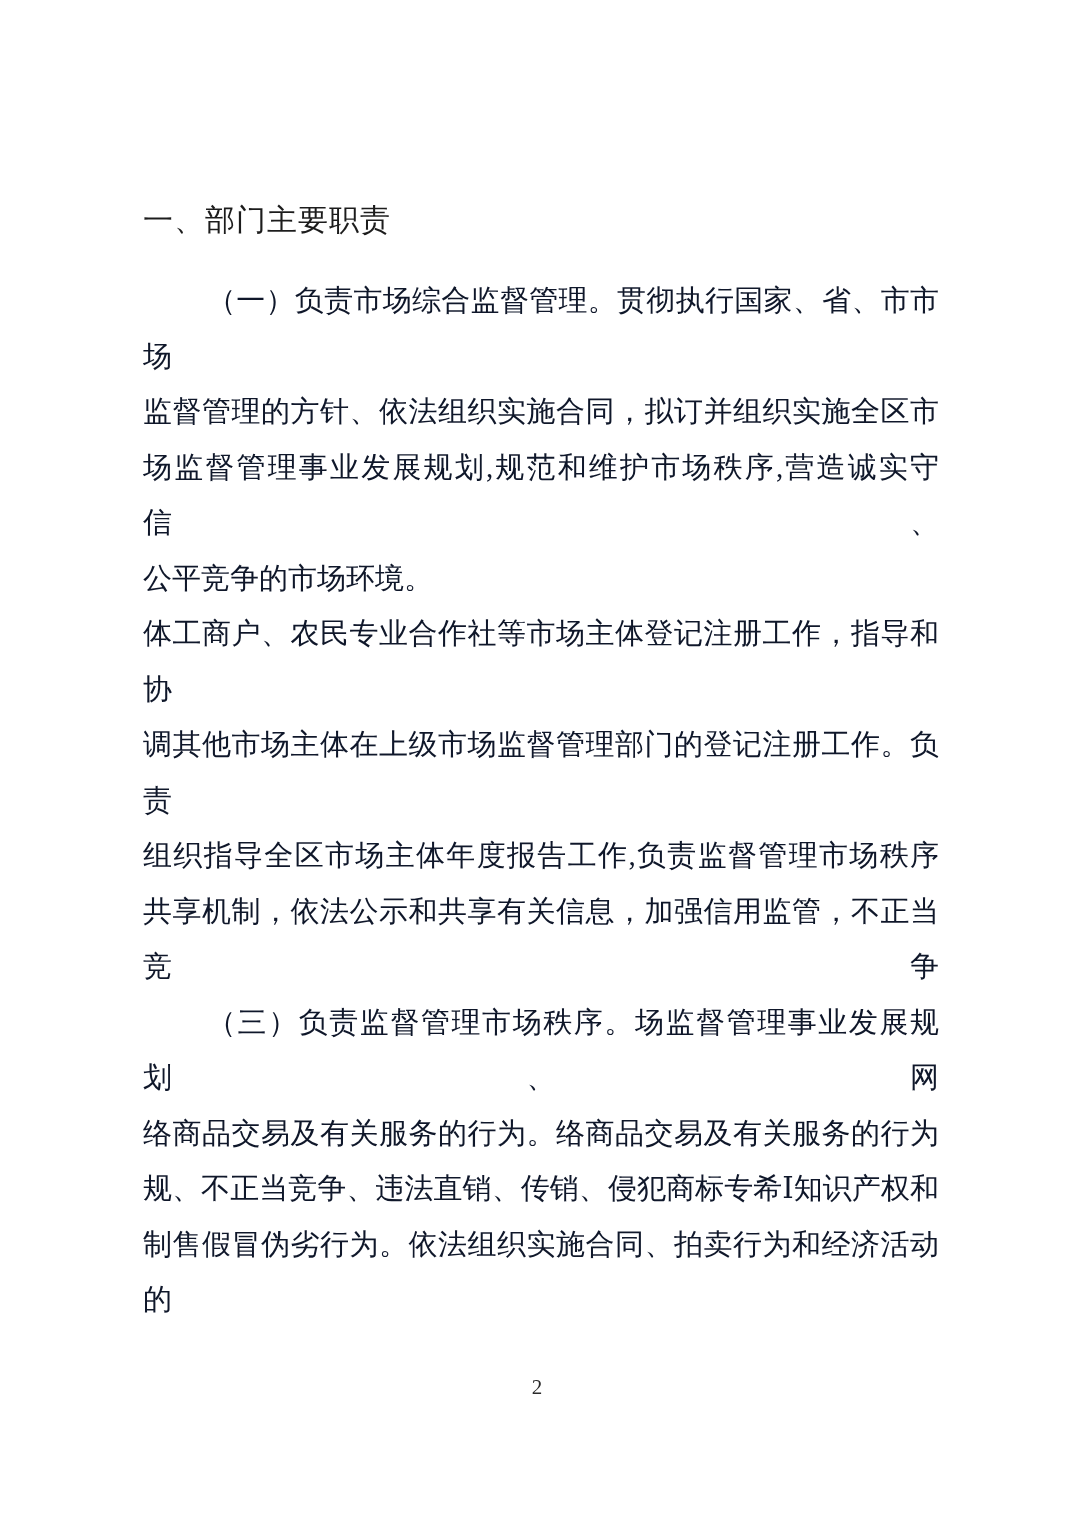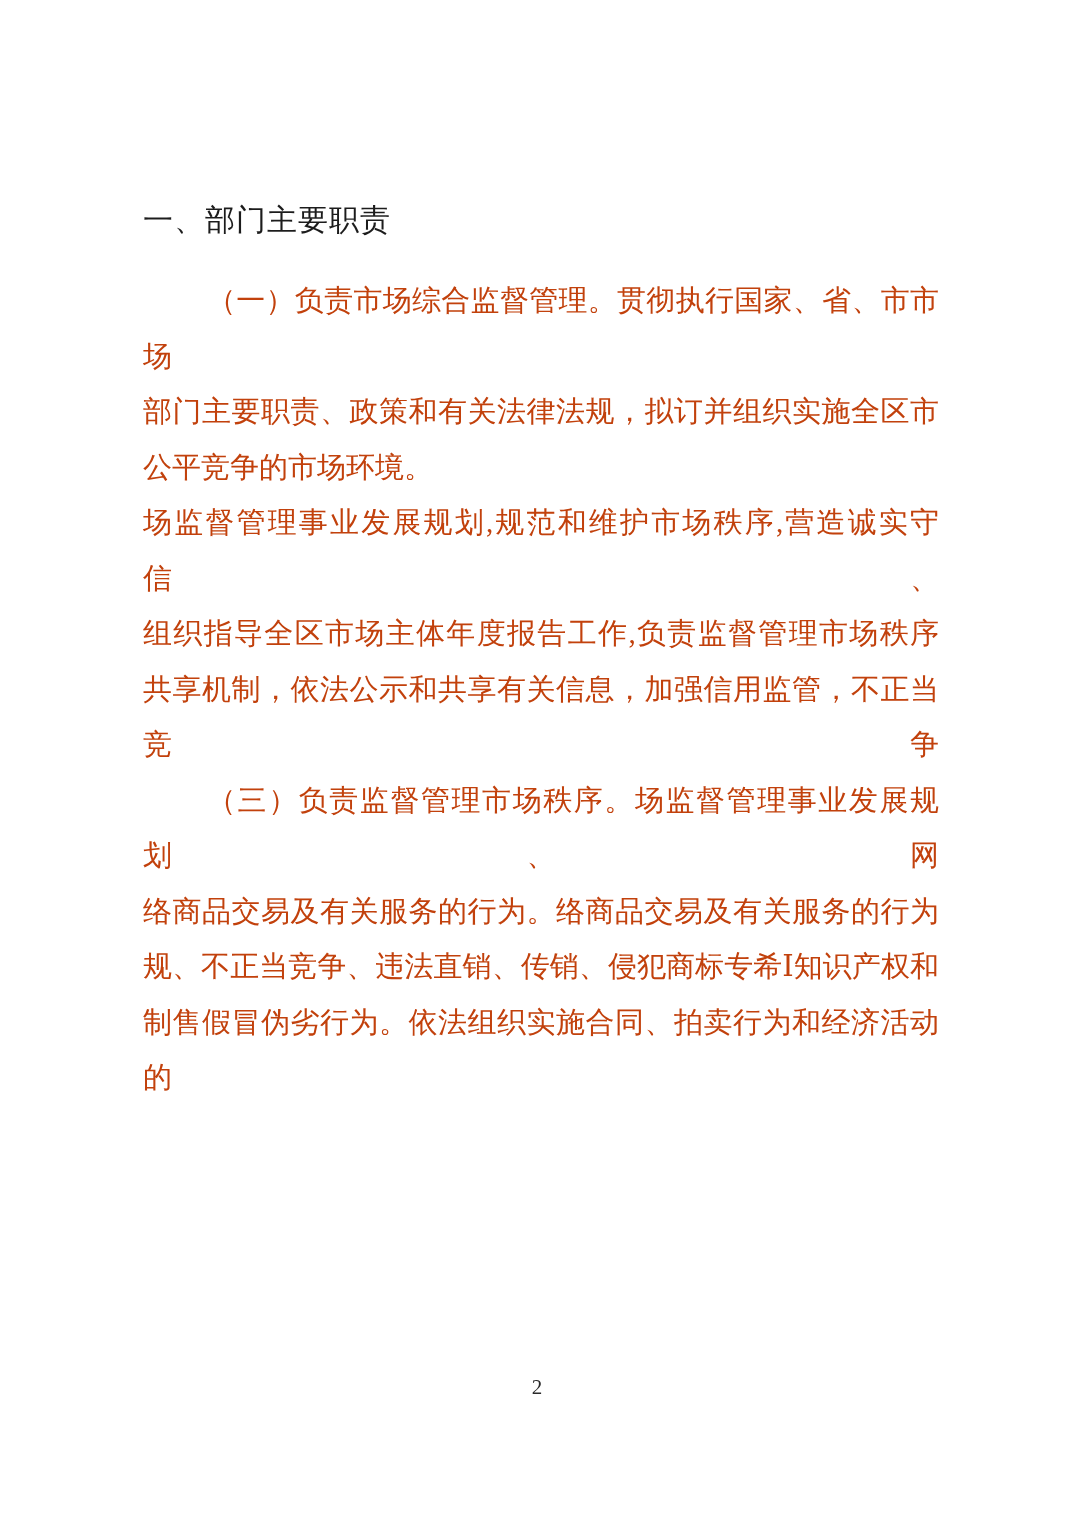--- a/index.html
+++ b/index.html
@@ -33,21 +33,21 @@
   .paragraph {
     margin: 0;
     padding: 0;
   }
   .line {
     font-size: 29px;
     line-height: 55.5px;
     text-align: justify;
     text-align-last: justify;
     white-space: normal;
-    color: #c2410c;
+    color: #0f172a;
   }
   .line.para-start {
     text-indent: 64px;
   }
   .line.para-end {
     text-align-last: left;
   }
   .page-number {
     position: absolute;
     left: 0;
@@ -62,26 +62,28 @@
 </head>
 <body>
 
 <div class="page">
   <div class="content">
 
     <h1 class="heading">一、部门主要职责</h1>
 
     <div class="paragraph">
       <div class="line para-start">（一）负责市场综合监督管理。贯彻执行国家、省、市市场</div>
-      <div class="line">部门主要职责、政策和有关法律法规，拟订并组织实施全区市</div>
+      <div class="line">监督管理的方针、依法组织实施合同，拟订并组织实施全区市</div>
+      <div class="line">场监督管理事业发展规划,规范和维护市场秩序,营造诚实守信、</div>
       <div class="line para-end">公平竞争的市场环境。</div>
-      <div class="line">场监督管理事业发展规划,规范和维护市场秩序,营造诚实守信、</div>
     </div>
 
     <div class="paragraph">
+      <div class="line">体工商户、农民专业合作社等市场主体登记注册工作，指导和协</div>
+      <div class="line">调其他市场主体在上级市场监督管理部门的登记注册工作。负责</div>
       <div class="line">组织指导全区市场主体年度报告工作,负责监督管理市场秩序</div>
       <div class="line">共享机制，依法公示和共享有关信息，加强信用监管，不正当竞争</div>
     </div>
 
     <div class="paragraph">
       <div class="line para-start">（三）负责监督管理市场秩序。场监督管理事业发展规划、网</div>
       <div class="line">络商品交易及有关服务的行为。络商品交易及有关服务的行为</div>
       <div class="line">规、不正当竞争、违法直销、传销、侵犯商标专希Ⅰ知识产权和</div>
       <div class="line">制售假冒伪劣行为。依法组织实施合同、拍卖行为和经济活动的</div>
 

